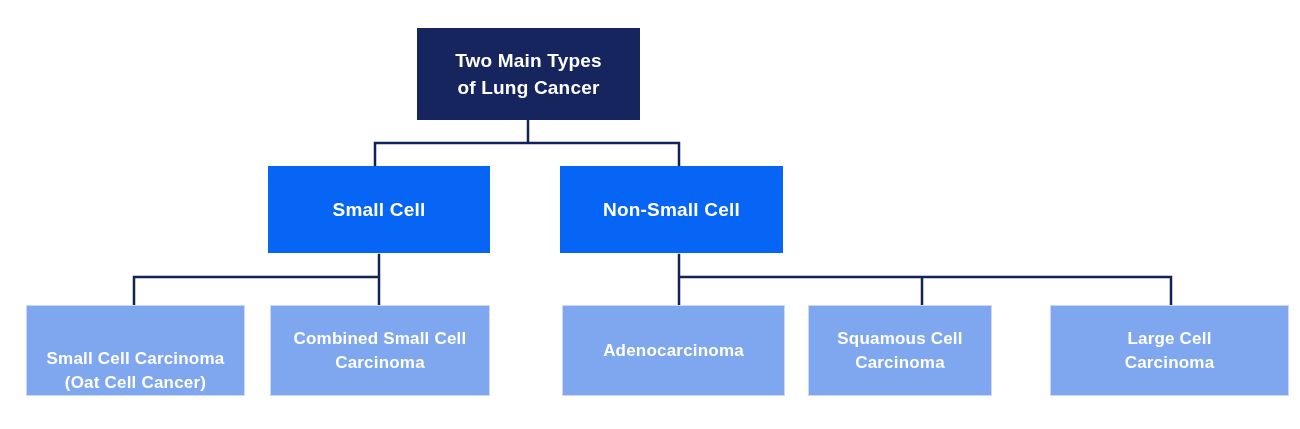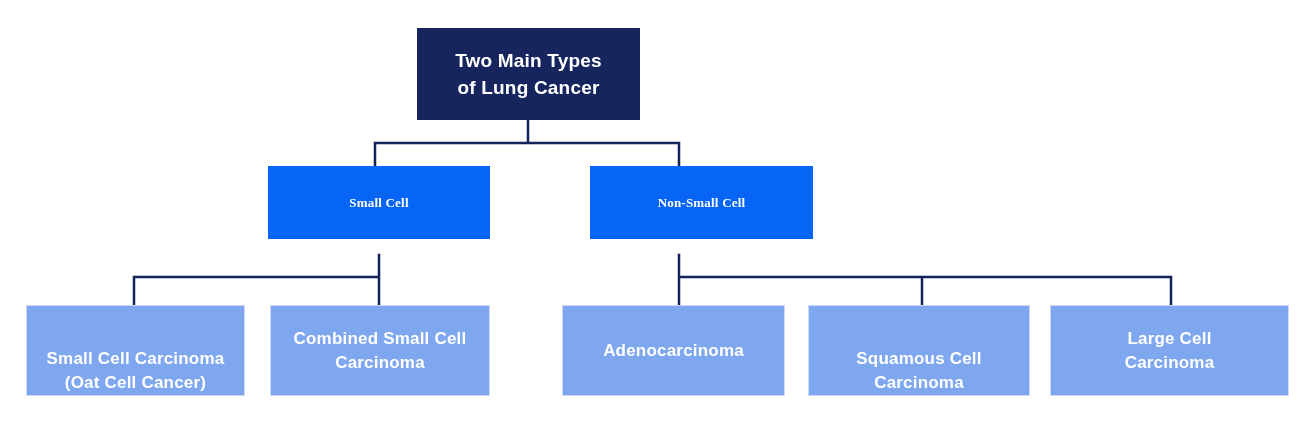--- a/index.html
+++ b/index.html
@@ -43,35 +43,35 @@
     white-space: pre-line;
     letter-spacing: 0.2px;
   }
   .node.root {
     background: var(--root-fill, #16255e);
     left: 417px; top: 28px; width: 223px; height: 92px;
     font-size: 19px; line-height: 27px;
   }
   .node.branch {
     background: var(--branch-fill, #0765f5);
-    top: 166px; height: 73px;
-    font-size: 13px; line-height: 26px; font-family: Liberation Serif, serif;
+    top: 166px; height: 87px;
+    font-size: 19px; line-height: 26px;
   }
   .node.branch.small-cell    { left: 268px; width: 222px; }
-  .node.branch.non-small-cell{ left: 560px; width: 223px; margin-left: 30px; }
+  .node.branch.non-small-cell{ left: 560px; width: 223px; }
   .node.leaf {
     background: var(--leaf-fill, #7ea7f0);
     border: 1px solid #cdd9f4;
     top: 305px; height: 91px;
     font-size: 17px; line-height: 24px;
   }
   .node.leaf.l1 { left: 26px;   width: 219px; align-items: flex-end; }
   .node.leaf.l2 { left: 270px;  width: 220px; }
   .node.leaf.l3 { left: 562px;  width: 223px; }
-  .node.leaf.l4 { left: 808px;  width: 222px; align-items: flex-end; }
+  .node.leaf.l4 { left: 808px;  width: 184px; }
   .node.leaf.l5 { left: 1050px; width: 239px; }
 </style>
 </head>
 <body>
 
 <div class="canvas">
 
   <svg class="connectors" viewBox="0 0 1300 429" xmlns="http://www.w3.org/2000/svg" aria-hidden="true">
 
     <path d="M528 119 V143 M375 143 H679 M375 143 V167 M679 143 V167"></path>

